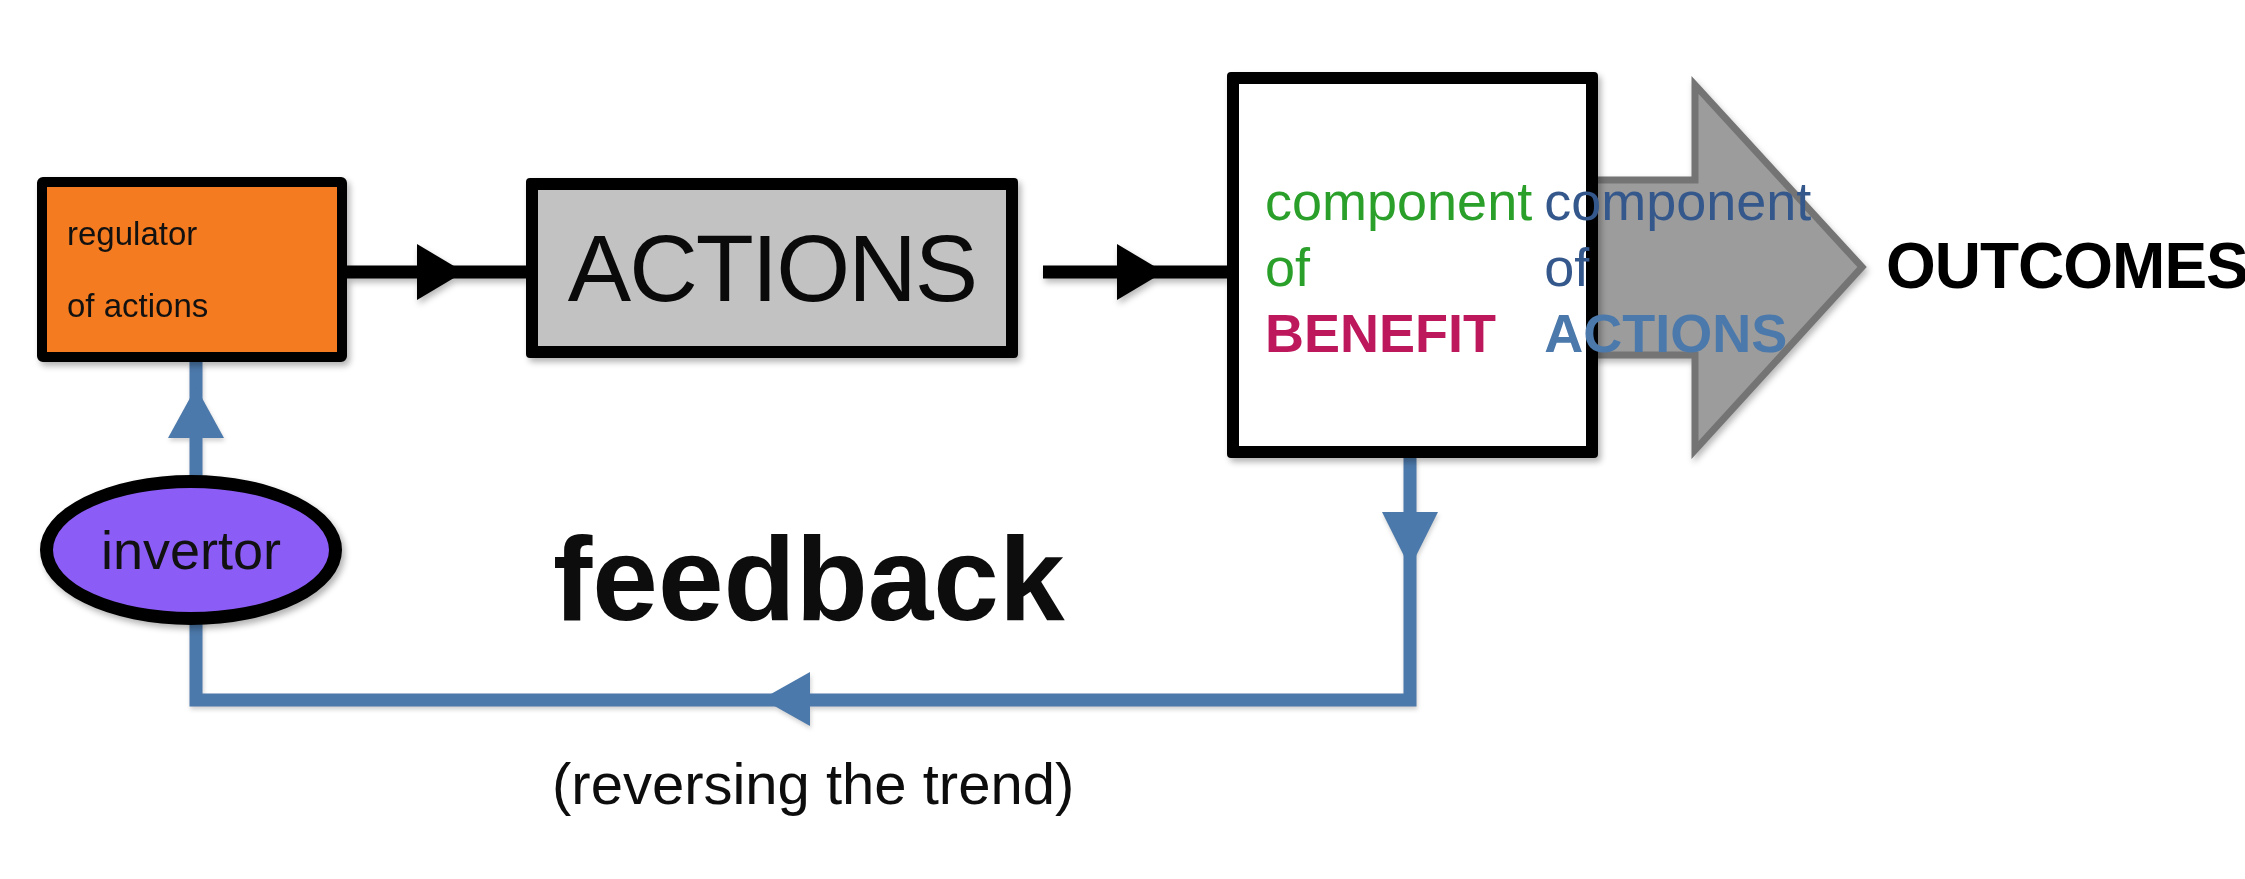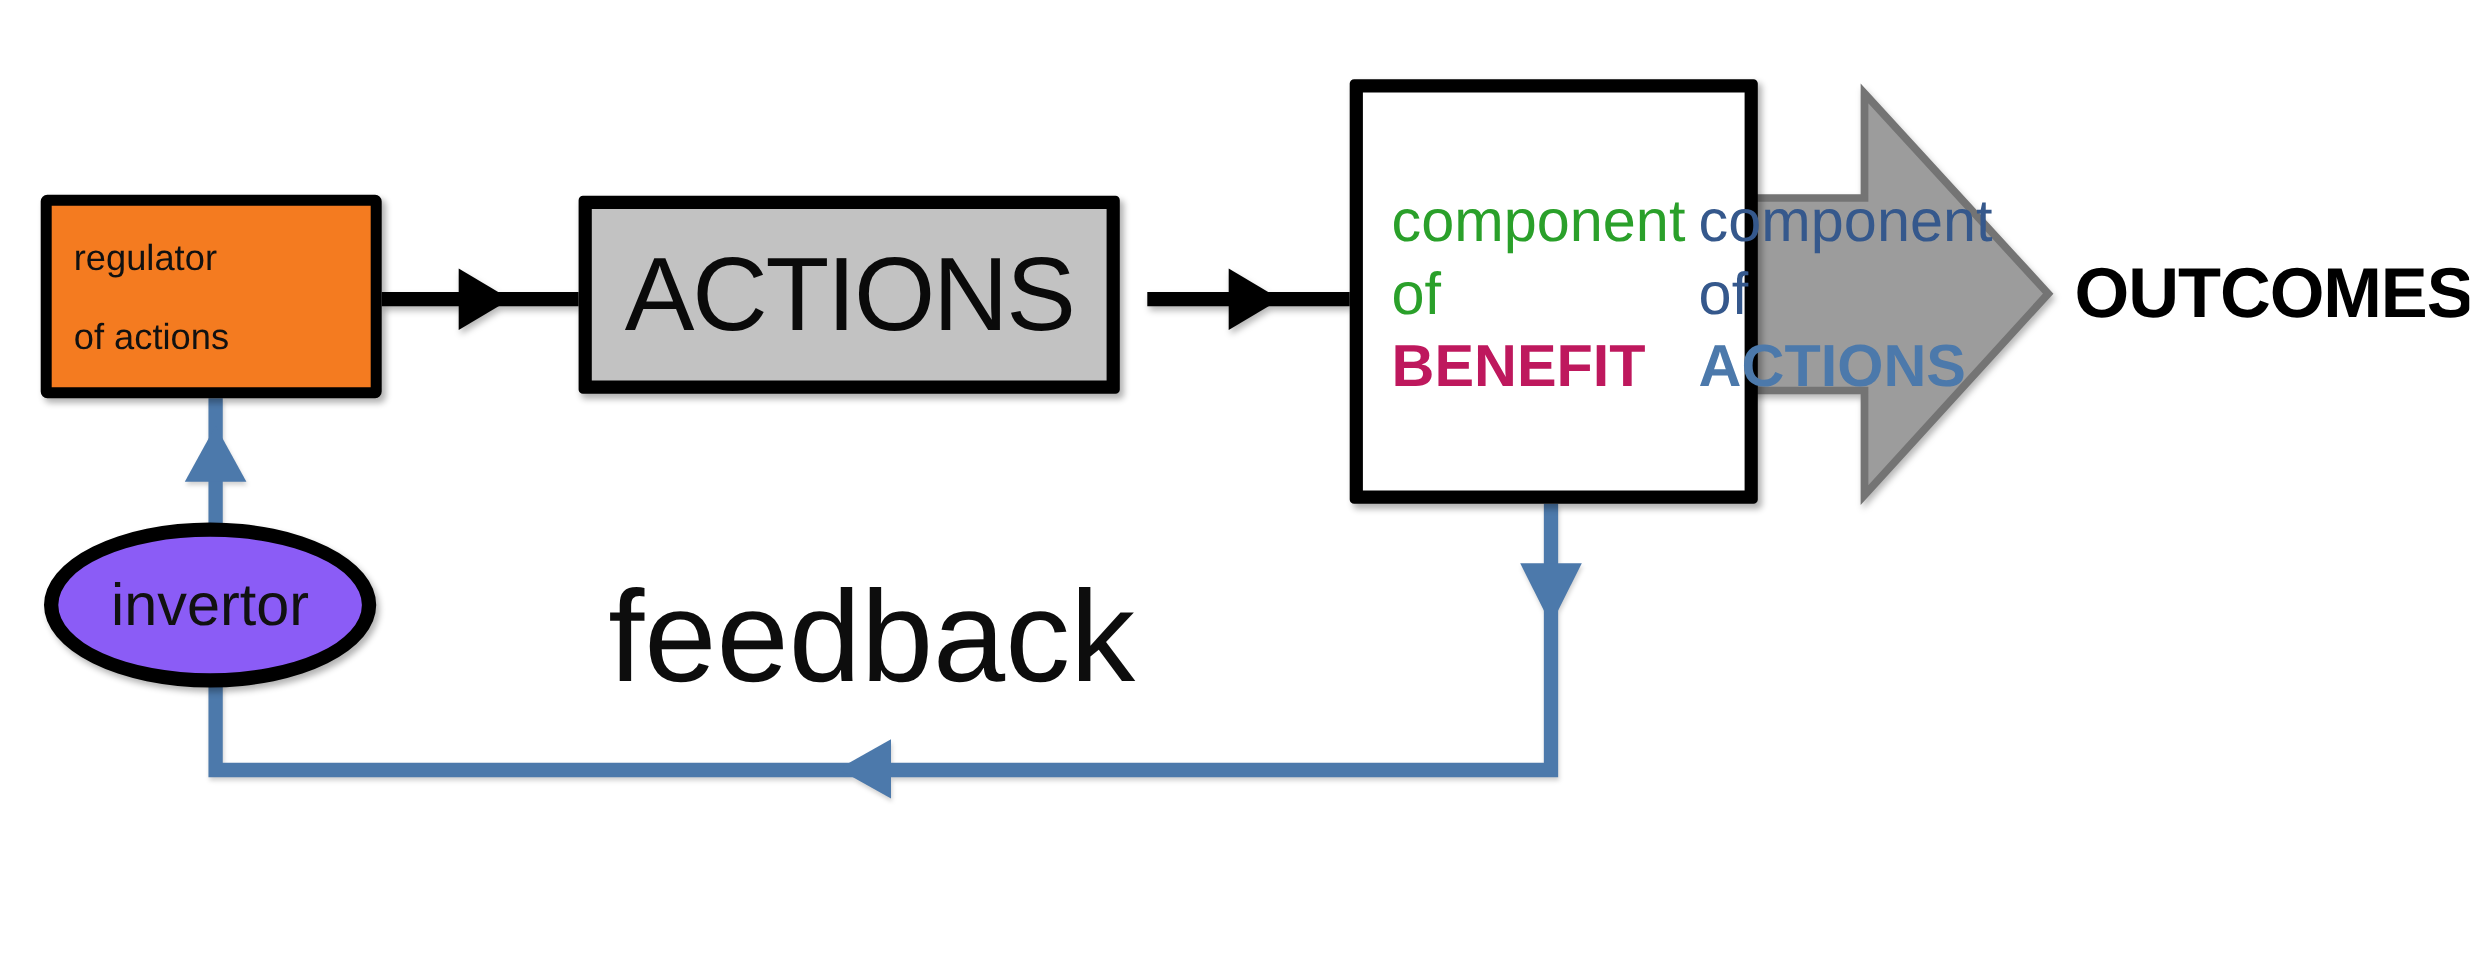--- a/index.html
+++ b/index.html
@@ -56,21 +56,21 @@
   .invertor-ellipse {
     left: 40px; top: 475px; width: 302px; height: 150px;
     background: #8b5cf6; border: 13px solid #000; border-radius: 50%;
     display: flex; align-items: center; justify-content: center;
     font-size: 54px; color: #111111;
   }
 
   
   .label { position: absolute; color: #000000; white-space: nowrap; }
   .outcomes-label { left: 1886px; top: 234px; font-size: 64px; font-weight: bold; line-height: 64px; letter-spacing: -1px; }
-  .feedback-label { left: 553px; top: 520px; font-size: 118px; line-height: 118px; color: #0D0D0D; }
+  .feedback-label { left: 553px; top: 520px; font-size: 118px; line-height: 118px; color: #0D0D0D; font-weight: bold; }
   .feedback-note  { left: 552px; top: 750px; font-size: 58px; line-height: 68px; color: #0D0D0D; }
 </style>
 </head>
 <body>
 
 <div class="canvas">
 
   <svg class="layer" viewBox="0 0 2245 879">
 
     <g class="shadowed">
@@ -115,14 +115,15 @@
       <div class="damage-text"><span>of </span><span class="damage-bold">ACTIONS</span></div>
     </div>
   </div>
 
   <div class="node invertor-ellipse">
     <span>invertor</span>
   </div>
 
   <div class="label outcomes-label">OUTCOMES</div>
   <div class="label feedback-label">feedback</div>
+  <div class="label feedback-note">(reversing the trend)</div>
 
 </div>
 
 </body></html>

